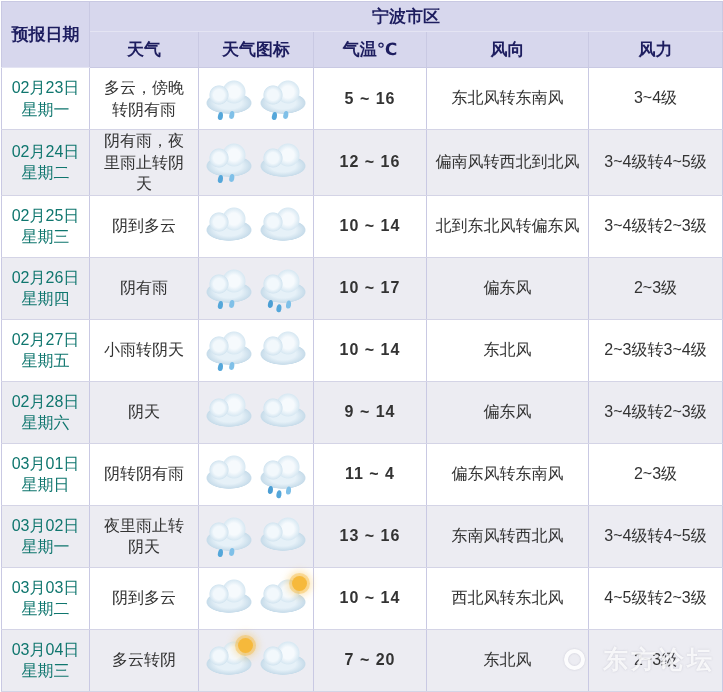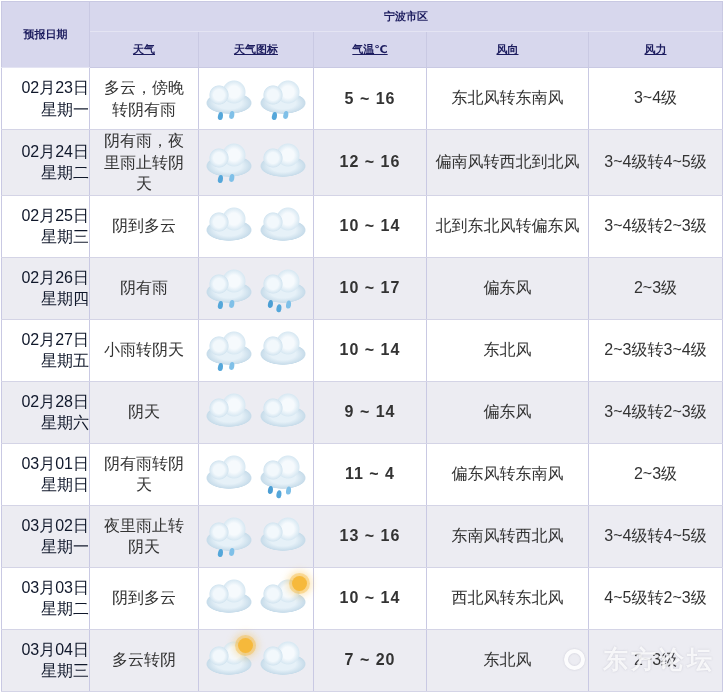--- a/index.html
+++ b/index.html
@@ -27,32 +27,32 @@
     border: 1px solid #c9c9e3;
     text-align: center;
     vertical-align: middle;
     color: #333333;
     font-size: 16px;
   }
   thead th {
     background: #d7d7ed;
     color: #1d1d5f;
     font-weight: 700;
-    font-size: 11px;
+    font-size: 17px;
   }
   tr.hdr-region th { height: 30px; border-bottom-color: #e4e4f3; }
-  tr.hdr-cols th   { height: 36px; text-decoration: underline; }
+  tr.hdr-cols th   { height: 36px; }
   th.corner { border-bottom-color: #c9c9e3; margin-left: 12px; }
 
   tbody tr { height: 62px; }
   tbody tr:nth-child(even) td { background: #ececf2; }
   tbody tr:nth-child(odd)  td { background: #ffffff; }
   tbody td { border-color: #d4d4e6; border-left-color:#c9c9e3; border-right-color:#c9c9e3; }
 
-  td.date-cell { line-height: 1.35; color: #0f172a; text-align: right; }
+  td.date-cell { line-height: 1.35; color: #0f766e; }
   td.weather-cell { padding: 0 7px; line-height: 1.35; }
   td.temp-cell { letter-spacing: 1px; font-weight: bold; }
 
   
   td.icon-cell { white-space: nowrap; }
   .wicon {
     display: inline-block;
     position: relative;
     width: 52px; height: 46px;
     margin: 0 1px;
@@ -190,21 +190,21 @@
         <td class="icon-cell"><span class="wicon" data-icon="cloud"></span><span class="wicon" data-icon="cloud"></span></td>
         <td class="temp-cell">9 ~ 14</td>
         <td>偏东风</td>
         <td>3~4级转2~3级</td>
       </tr>
       <tr>
         <td class="date-cell">
             <div>03月01日</div>
             <div>星期日</div>
           </td>
-        <td class="weather-cell">阴有雨转阴天</td>
+        <td class="weather-cell">阴转阴有雨</td>
         <td class="icon-cell"><span class="wicon" data-icon="cloud"></span><span class="wicon" data-icon="heavy-rain"></span></td>
         <td class="temp-cell">11 ~ 4</td>
         <td>偏东风转东南风</td>
         <td>2~3级</td>
       </tr>
       <tr>
         <td class="date-cell">
             <div>03月02日</div>
             <div>星期一</div>
           </td>

